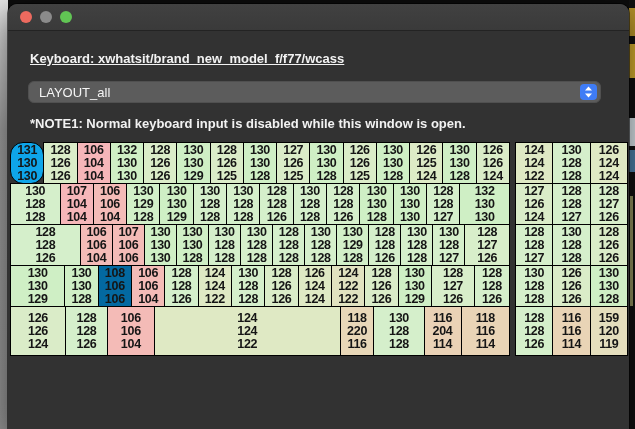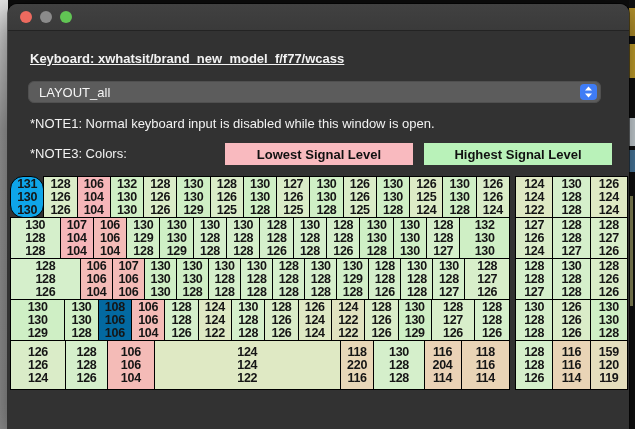--- a/index.html
+++ b/index.html
@@ -37,21 +37,21 @@
 
   .kb-label{margin:20px 0 0 22px;color:#f2f2f2;font-size:13px;font-weight:600;text-decoration:underline;}
 
   .select{position:relative;margin:15px 0 0 20px;width:573px;height:22px;
     background:#5c5c5c;border:1px solid #505050;border-radius:6px;
     box-sizing:border-box;display:flex;align-items:center;}
   .select .val{color:#f5f5f5;font-size:13px;padding-left:10px;}
   .stepper{position:absolute;right:3px;top:2px;width:17px;height:16px;
     border-radius:4px;display:flex;flex-direction:column;align-items:center;justify-content:center;}
 
-  .note{margin:13px 0 0 22px;color:#f2f2f2;font-size:13px;font-weight:400;}
+  .note{margin:13px 0 0 22px;color:#f2f2f2;font-size:13px;font-weight:700;}
   .note-row{position:relative;height:22px;margin-top:12px;}
   .note-row .note{position:absolute;left:22px;top:3px;margin:0;}
   .legend{position:absolute;top:0;height:22px;display:flex;align-items:center;
     justify-content:center;color:#111;font-size:13px;font-weight:700;}
   .legend.lowest{left:217px;width:188px;}
   .legend.highest{left:416px;width:188px;}
 
   
   .matrix{display:flex;margin:11px 0 0 2px;}
   .colL{width:500px;display:flex;flex-direction:column;}
@@ -93,25 +93,20 @@
     <span class="stepper" id="stepper" style="background: rgb(63, 124, 246);">
       <svg width="9" height="12" viewBox="0 0 9 12">
         <path d="M4.5 0.5 L8 4.6 H1 Z" fill="#ffffff"></path>
         <path d="M4.5 11.5 L1 7.4 H8 Z" fill="#ffffff"></path>
       </svg>
     </span>
   </div>
 
   <div class="note">*NOTE1: Normal keyboard input is disabled while this window is open.</div>
 
-  <div class="note-row">
-    <div class="note">*NOTE3: Colors:</div>
-    <div class="legend lowest" id="legLow" style="background: rgb(249, 186, 191);">Lowest Signal Level</div>
-    <div class="legend highest" id="legHigh" style="background: rgb(185, 242, 185);">Highest Signal Level</div>
-  </div>
 
   <div class="matrix" id="matrix">
       <div class="colL">
         <div class="krow" style="height: 42px;">
           <div class="key" style="flex-grow: 1; flex-basis: 0px; background: #0ea5e9; border-radius: 13px;">
             <div>131</div>
             <div>130</div>
             <div>130</div>
           </div>
           <div class="key" style="flex-grow: 1; flex-basis: 0px; background: rgb(218, 236, 200);">

